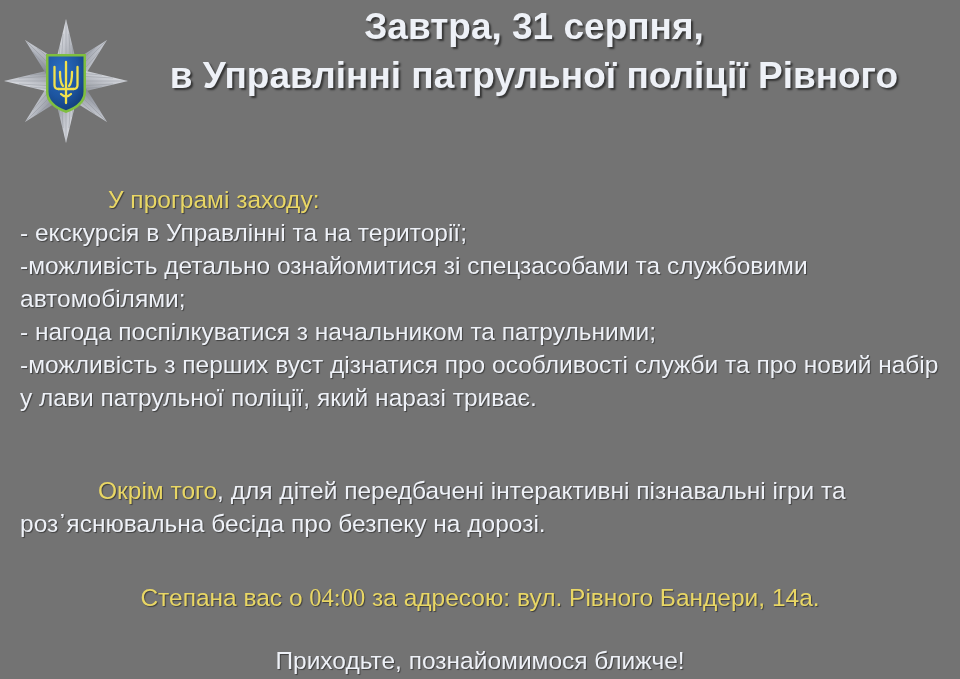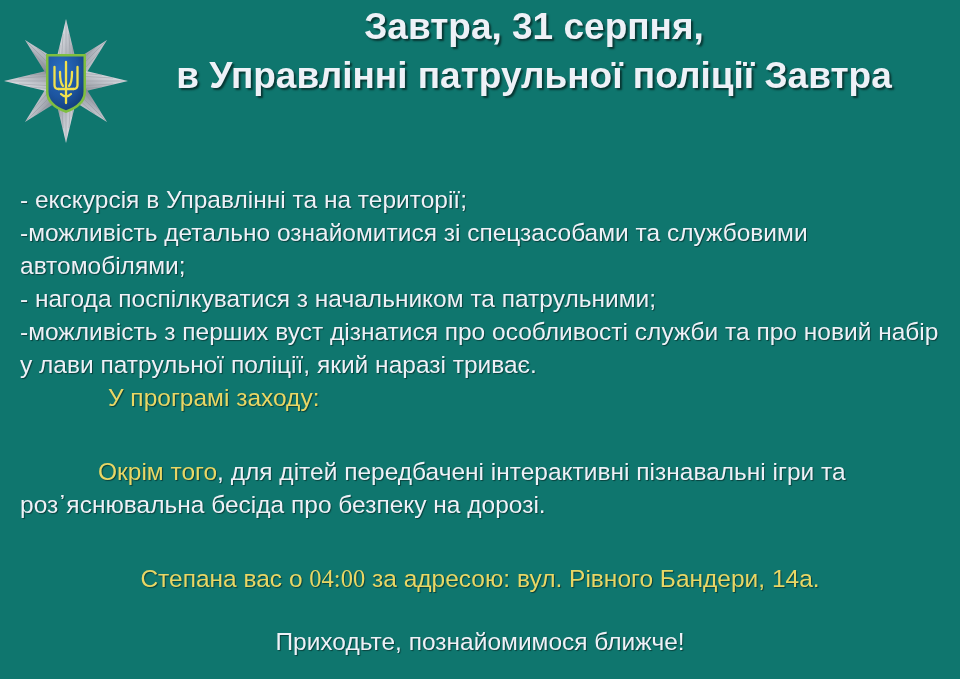--- a/index.html
+++ b/index.html
@@ -14,21 +14,21 @@
     background: #242d45;
     font-family: "Liberation Sans", sans-serif;
     position: relative;
     color: #ffffff;
   }
 
   #poster {
     position: relative;
     width: 960px;
     height: 679px;
-    background: #0f766e;
+    background: #737373;
   }
 
   
   #emblem {
     position: absolute;
     left: 2px;
     top: 17px;
     width: 128px;
     height: 128px;
   }
@@ -72,21 +72,21 @@
     color: #e9d765;
   }
 
   .indent { display: inline-block; width: 88px; }
   .indent-sm { display: inline-block; width: 78px; }
 
   #program-heading { margin-bottom: 0px; }
 
   #program-list { margin-top: 0px; }
 
-  #extra-para { margin-top: 41px; }
+  #extra-para { margin-top: 60px; }
 
   #invite-para {
     margin-top: 41px;
     text-align: center;
     color: #e9d765;
   }
   #invite-para .time { font-family: "Liberation Serif", serif; }
 
   #closing-para {
     margin-top: 30px;
@@ -212,36 +212,36 @@
             <line x1="-7.5" y1="8" x2="7.5" y2="8"></line>
             <path d="M-5,13 Q0,18 5,13"></path>
           </g>
         </g>
       </g>
     </svg>
   </div>
 
   <div id="title-block">
     <div class="title-line" id="title-line-1">Завтра, 31 серпня,</div>
-    <div class="title-line" id="title-line-2">в Управлінні патрульної поліції Завтра</div>
+    <div class="title-line" id="title-line-2">в Управлінні патрульної поліції Рівного</div>
   </div>
 
   <div id="body-block">
+
+    <div class="para" id="program-heading">
+      <span class="indent"></span><span class="highlight">У програмі заходу:</span>
+    </div>
 
     <div class="para" id="program-list">
       <div>- екскурсія в Управлінні та на території;</div>
       <div>-можливість детально ознайомитися зі спецзасобами та службовими автомобілями;</div>
       <div>- нагода поспілкуватися з начальником та патрульними;</div>
       <div>-можливість з перших вуст дізнатися про особливості служби та про новий набір у лави патрульної поліції, який наразі триває.</div>
     </div>
 
-    <div class="para" id="program-heading">
-      <span class="indent"></span><span class="highlight">У програмі заходу:</span>
-    </div>
-
     <div class="para" id="extra-para">
       <span class="indent-sm"></span><span class="highlight">Окрім того</span><span>, для дітей передбачені інтерактивні пізнавальні ігри та роз᾽яснювальна бесіда про безпеку на дорозі.</span>
     </div>
 
     <div class="para" id="invite-para">
       <span>Степана вас о </span><span class="time">04:00</span><span> за адресою: вул. Рівного Бандери, 14а.</span>
     </div>
 
     <div class="para" id="closing-para">Приходьте, познайомимося ближче!</div>
 

